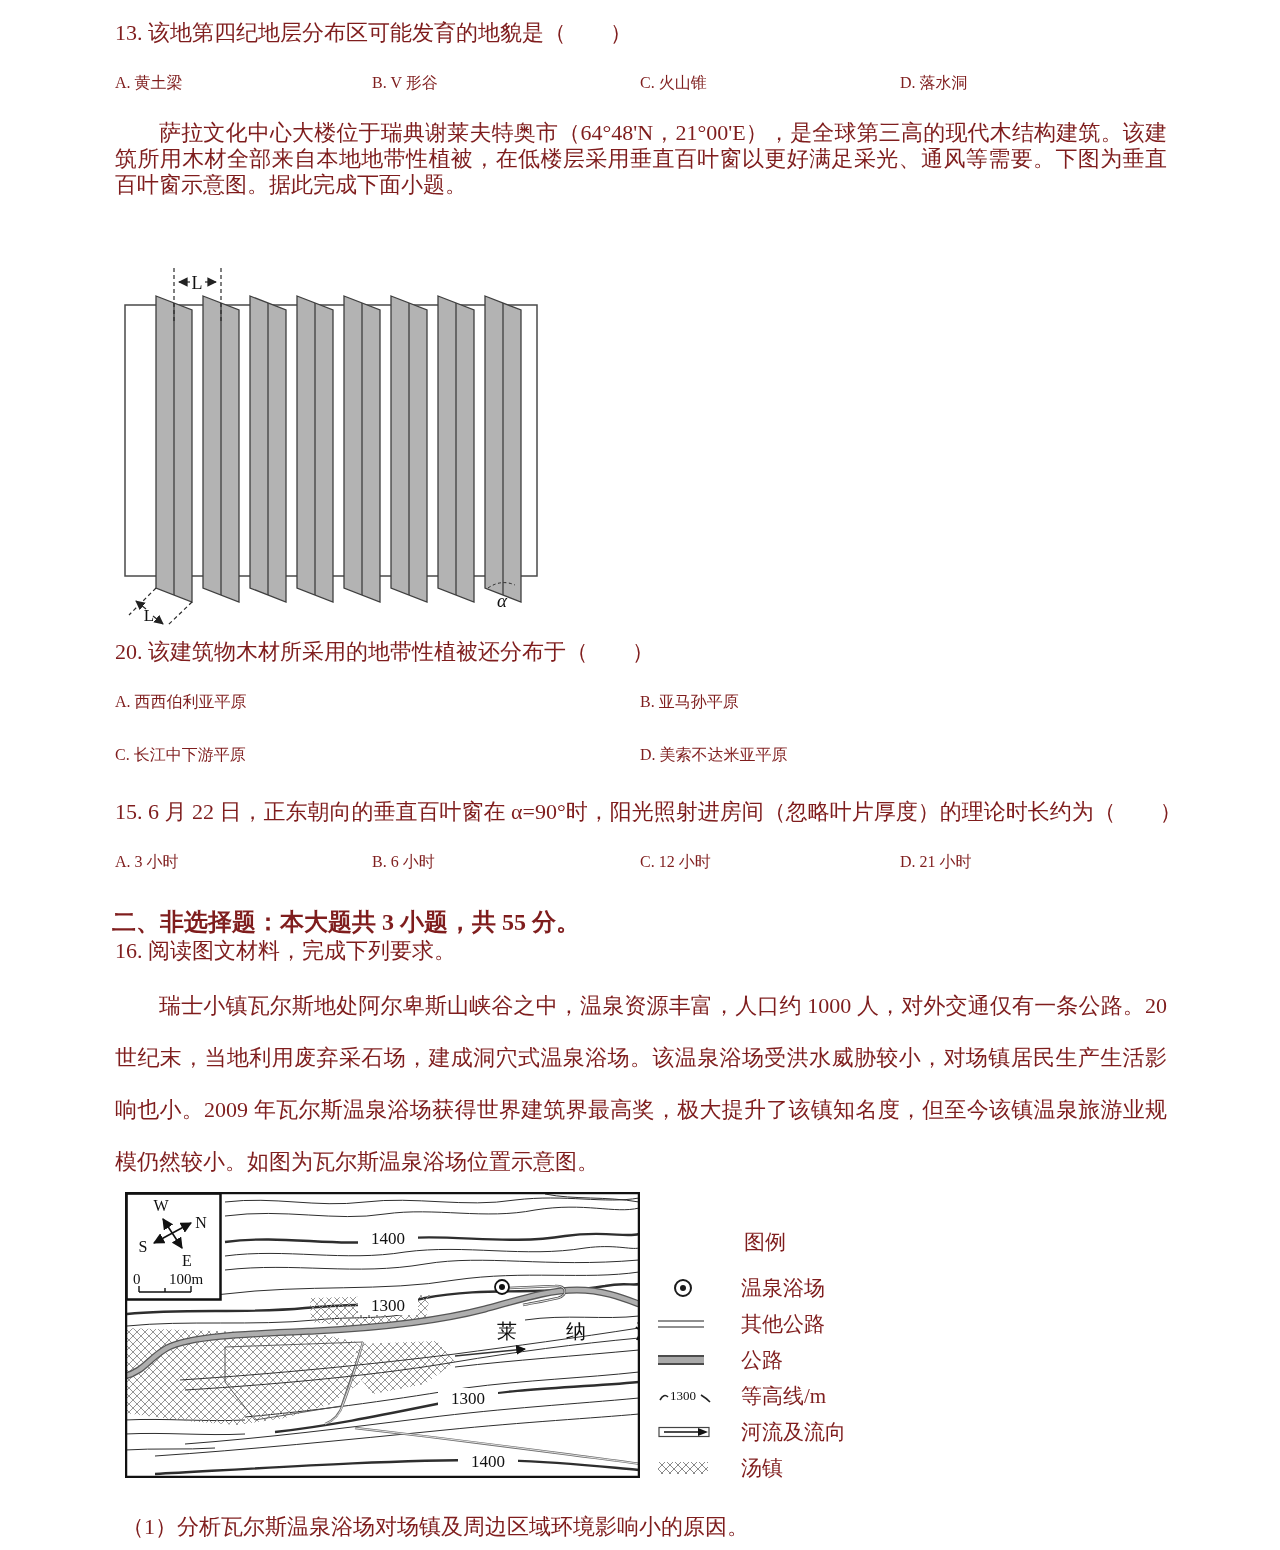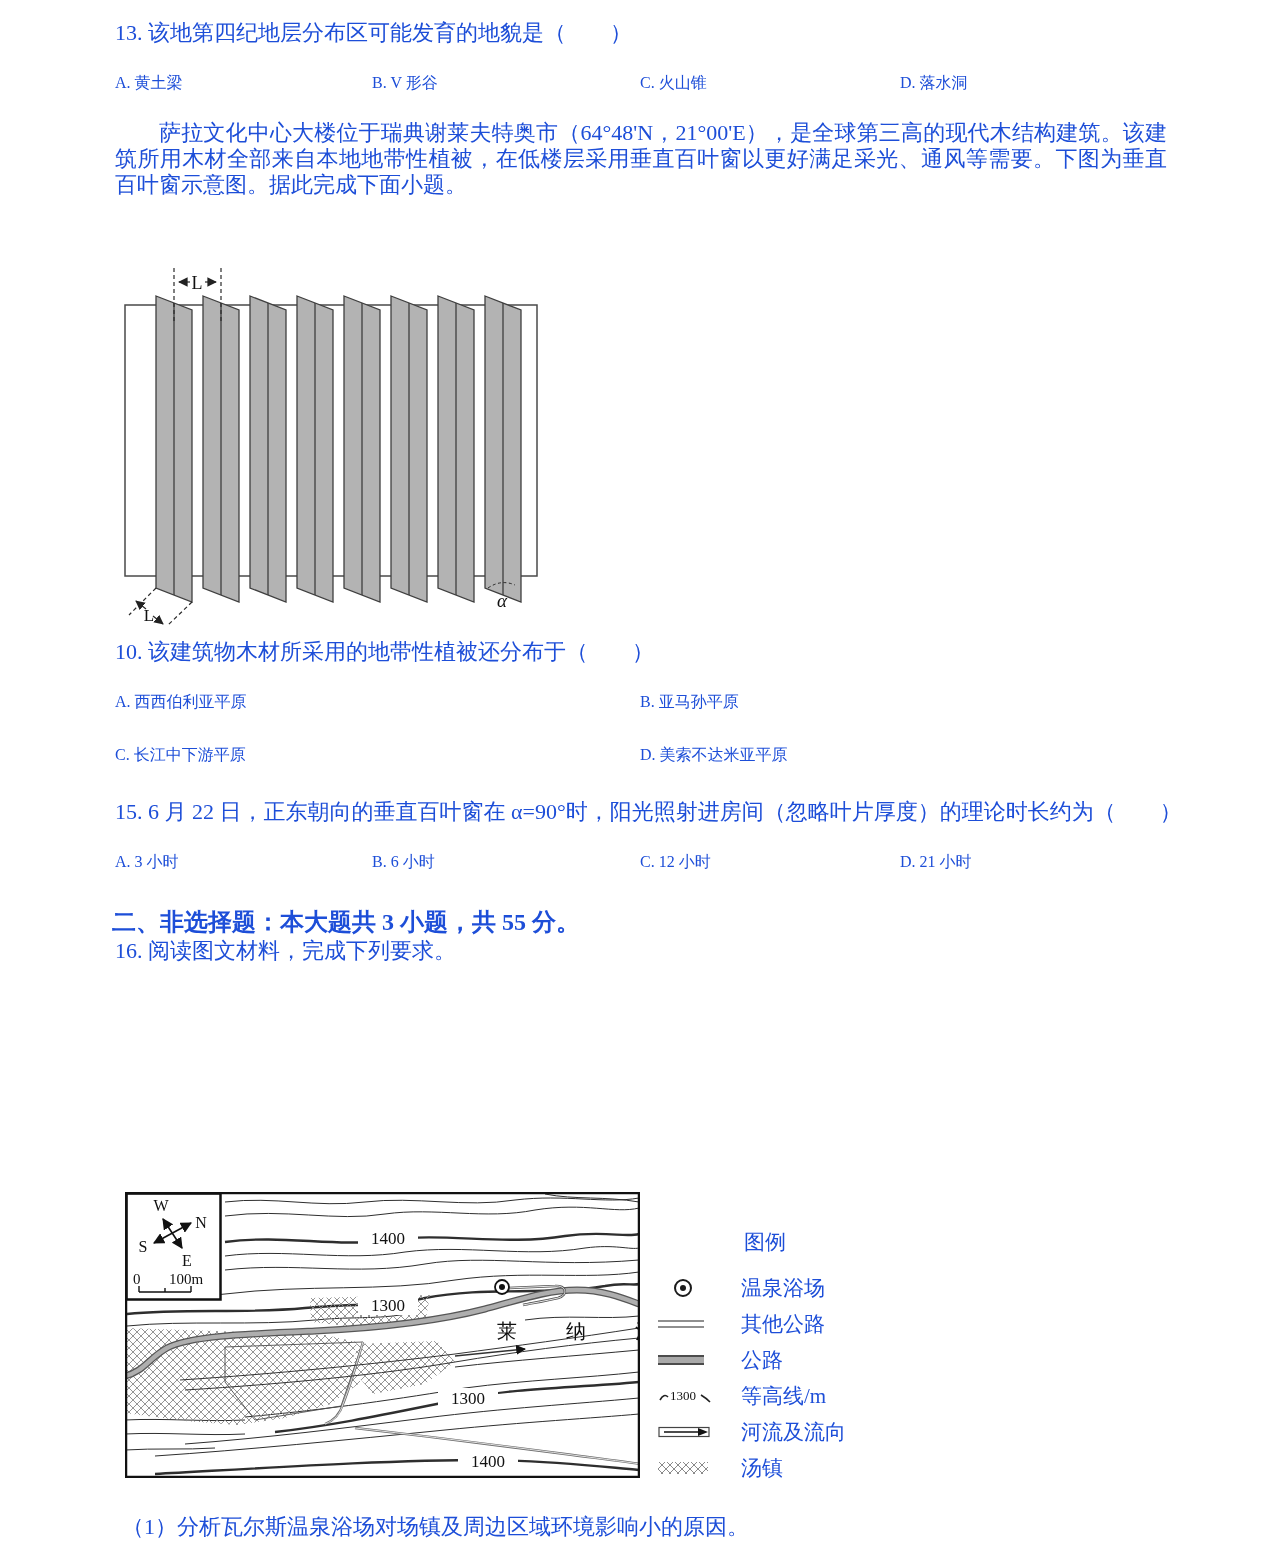--- a/index.html
+++ b/index.html
@@ -1,21 +1,21 @@
 <!DOCTYPE html>
 <html><head>
 <meta charset="utf-8">
 <style>
   html,body{margin:0;padding:0;background:#ffffff;}
   .page{
     position:relative;
     width:1280px;height:1550px;
     background:#fff;
     font-family:"Liberation Serif","DejaVu Serif",serif;
-    color:#1d4ed8;
+    color:#7f1d1d;
     overflow:hidden;
   }
   .tline{position:absolute;left:115px;font-size:22px;white-space:nowrap;}
   .opt{position:absolute;font-size:16px;white-space:nowrap;text-align:center;}
   .para{
     position:absolute;left:115px;width:1052px;
     font-size:22px;text-align:justify;text-indent:2em;
   }
   .p1{line-height:26px;}
   .p2{line-height:52px;}
@@ -103,35 +103,36 @@
       <line x1="70" y1="336" x2="45" y2="360" stroke-dasharray="4,3"></line>
       <line x1="24" y1="343" x2="14" y2="335" marker-end="url(#ar)"></line>
       <line x1="31" y1="350" x2="41" y2="358" marker-end="url(#ar)"></line>
     </g>
     <text x="27" y="355" font-size="17" text-anchor="middle" fill="#111">L</text>
 
     <path d="M366,322 Q379,313 393,319" fill="none" stroke="#2a2a2a" stroke-width="1" stroke-dasharray="3,2.5"></path>
     <text x="380" y="341" font-size="19" font-style="italic" text-anchor="middle" fill="#111">α</text>
   </svg>
 
-  <div class="tline" style="top:637px">10. 该建筑物木材所采用的地带性植被还分布于（　　）</div>
+  <div class="tline" style="top:637px">20. 该建筑物木材所采用的地带性植被还分布于（　　）</div>
   <span class="opt" style="left:115px;top:692px">A. 西西伯利亚平原</span>
   <span class="opt" style="left:640px;top:692px">B. 亚马孙平原</span>
   <span class="opt" style="left:115px;top:745px">C. 长江中下游平原</span>
   <span class="opt" style="left:640px;top:745px">D. 美索不达米亚平原</span>
 
   <div class="tline" style="top:797px">15. 6 月 22 日，正东朝向的垂直百叶窗在 α=90°时，阳光照射进房间（忽略叶片厚度）的理论时长约为（　　）</div>
   <span class="opt" style="left:115px;top:852px">A. 3 小时</span>
   <span class="opt" style="left:372px;top:852px">B. 6 小时</span>
   <span class="opt" style="left:640px;top:852px">C. 12 小时</span>
   <span class="opt" style="left:900px;top:852px">D. 21 小时</span>
 
   <div class="sechead" style="top:886px">二、非选择题：本大题共 3 小题，共 55 分。</div>
 
   <div class="tline" style="top:936px">16. 阅读图文材料，完成下列要求。</div>
+  <div class="para p2" style="top:980px">瑞士小镇瓦尔斯地处阿尔卑斯山峡谷之中，温泉资源丰富，人口约 1000 人，对外交通仅有一条公路。20 世纪末，当地利用废弃采石场，建成洞穴式温泉浴场。该温泉浴场受洪水威胁较小，对场镇居民生产生活影响也小。2009 年瓦尔斯温泉浴场获得世界建筑界最高奖，极大提升了该镇知名度，但至今该镇温泉旅游业规模仍然较小。如图为瓦尔斯温泉浴场位置示意图。</div>
 
   <svg class="diagram" style="left:125px;top:1192px" width="515" height="286" viewBox="0 0 515 286">
     <defs>
       <marker id="mar" viewBox="0 0 10 10" refX="9" refY="5" markerWidth="7" markerHeight="7" orient="auto-start-reverse">
         <path d="M0,0 L10,5 L0,10 z" fill="#111"></path>
       </marker>
       <pattern id="xhatch" patternUnits="userSpaceOnUse" width="8" height="8">
         <path d="M0,8 L8,0 M0,0 L8,8" stroke="#8a8a8a" stroke-width="0.9" fill="none"></path>
       </pattern>
     </defs>

